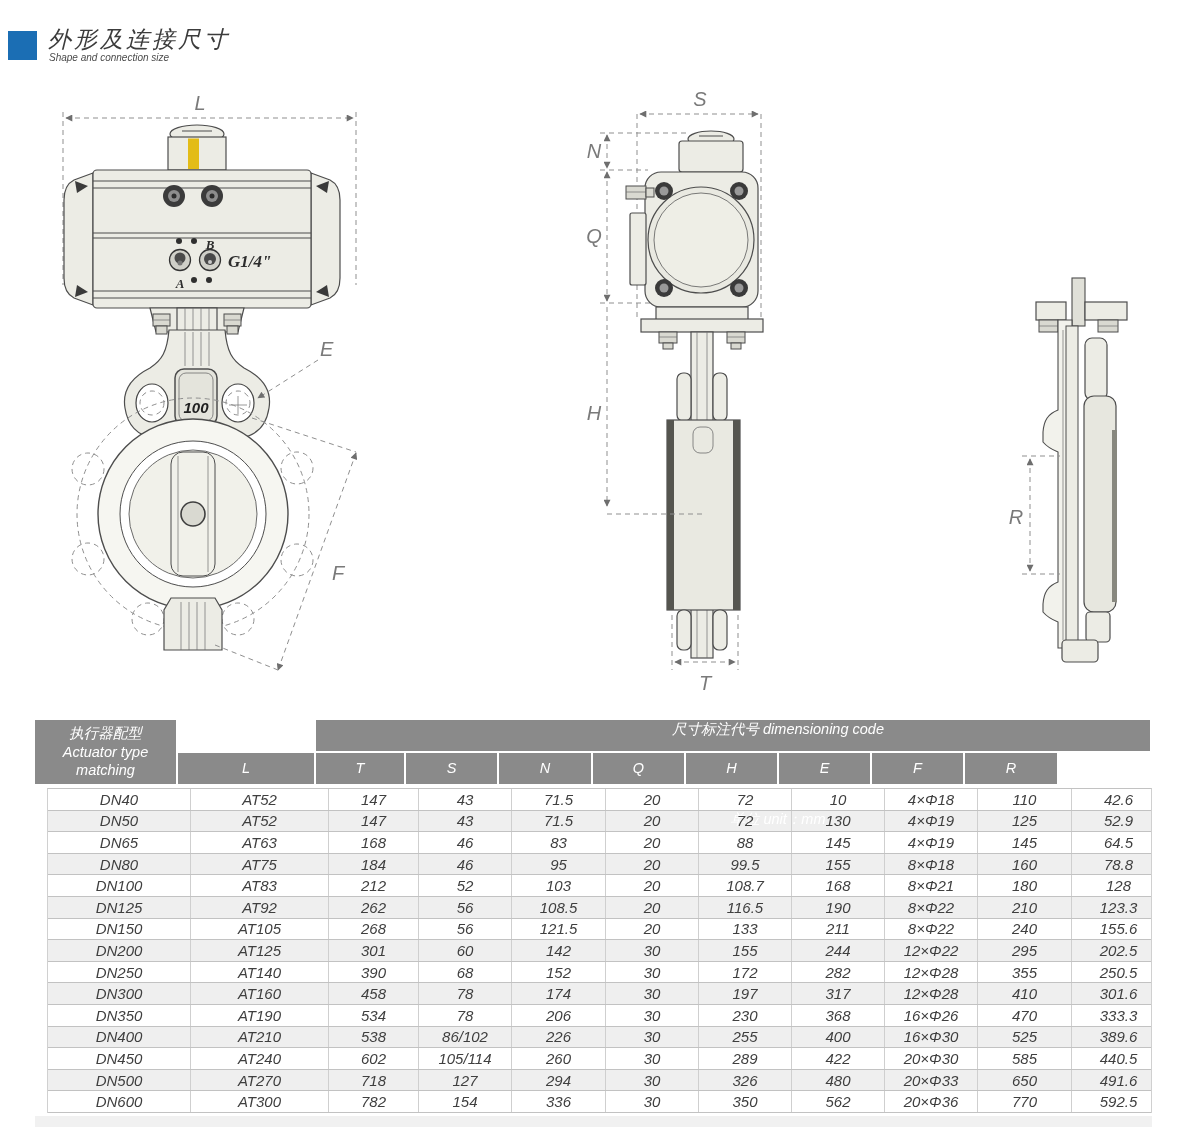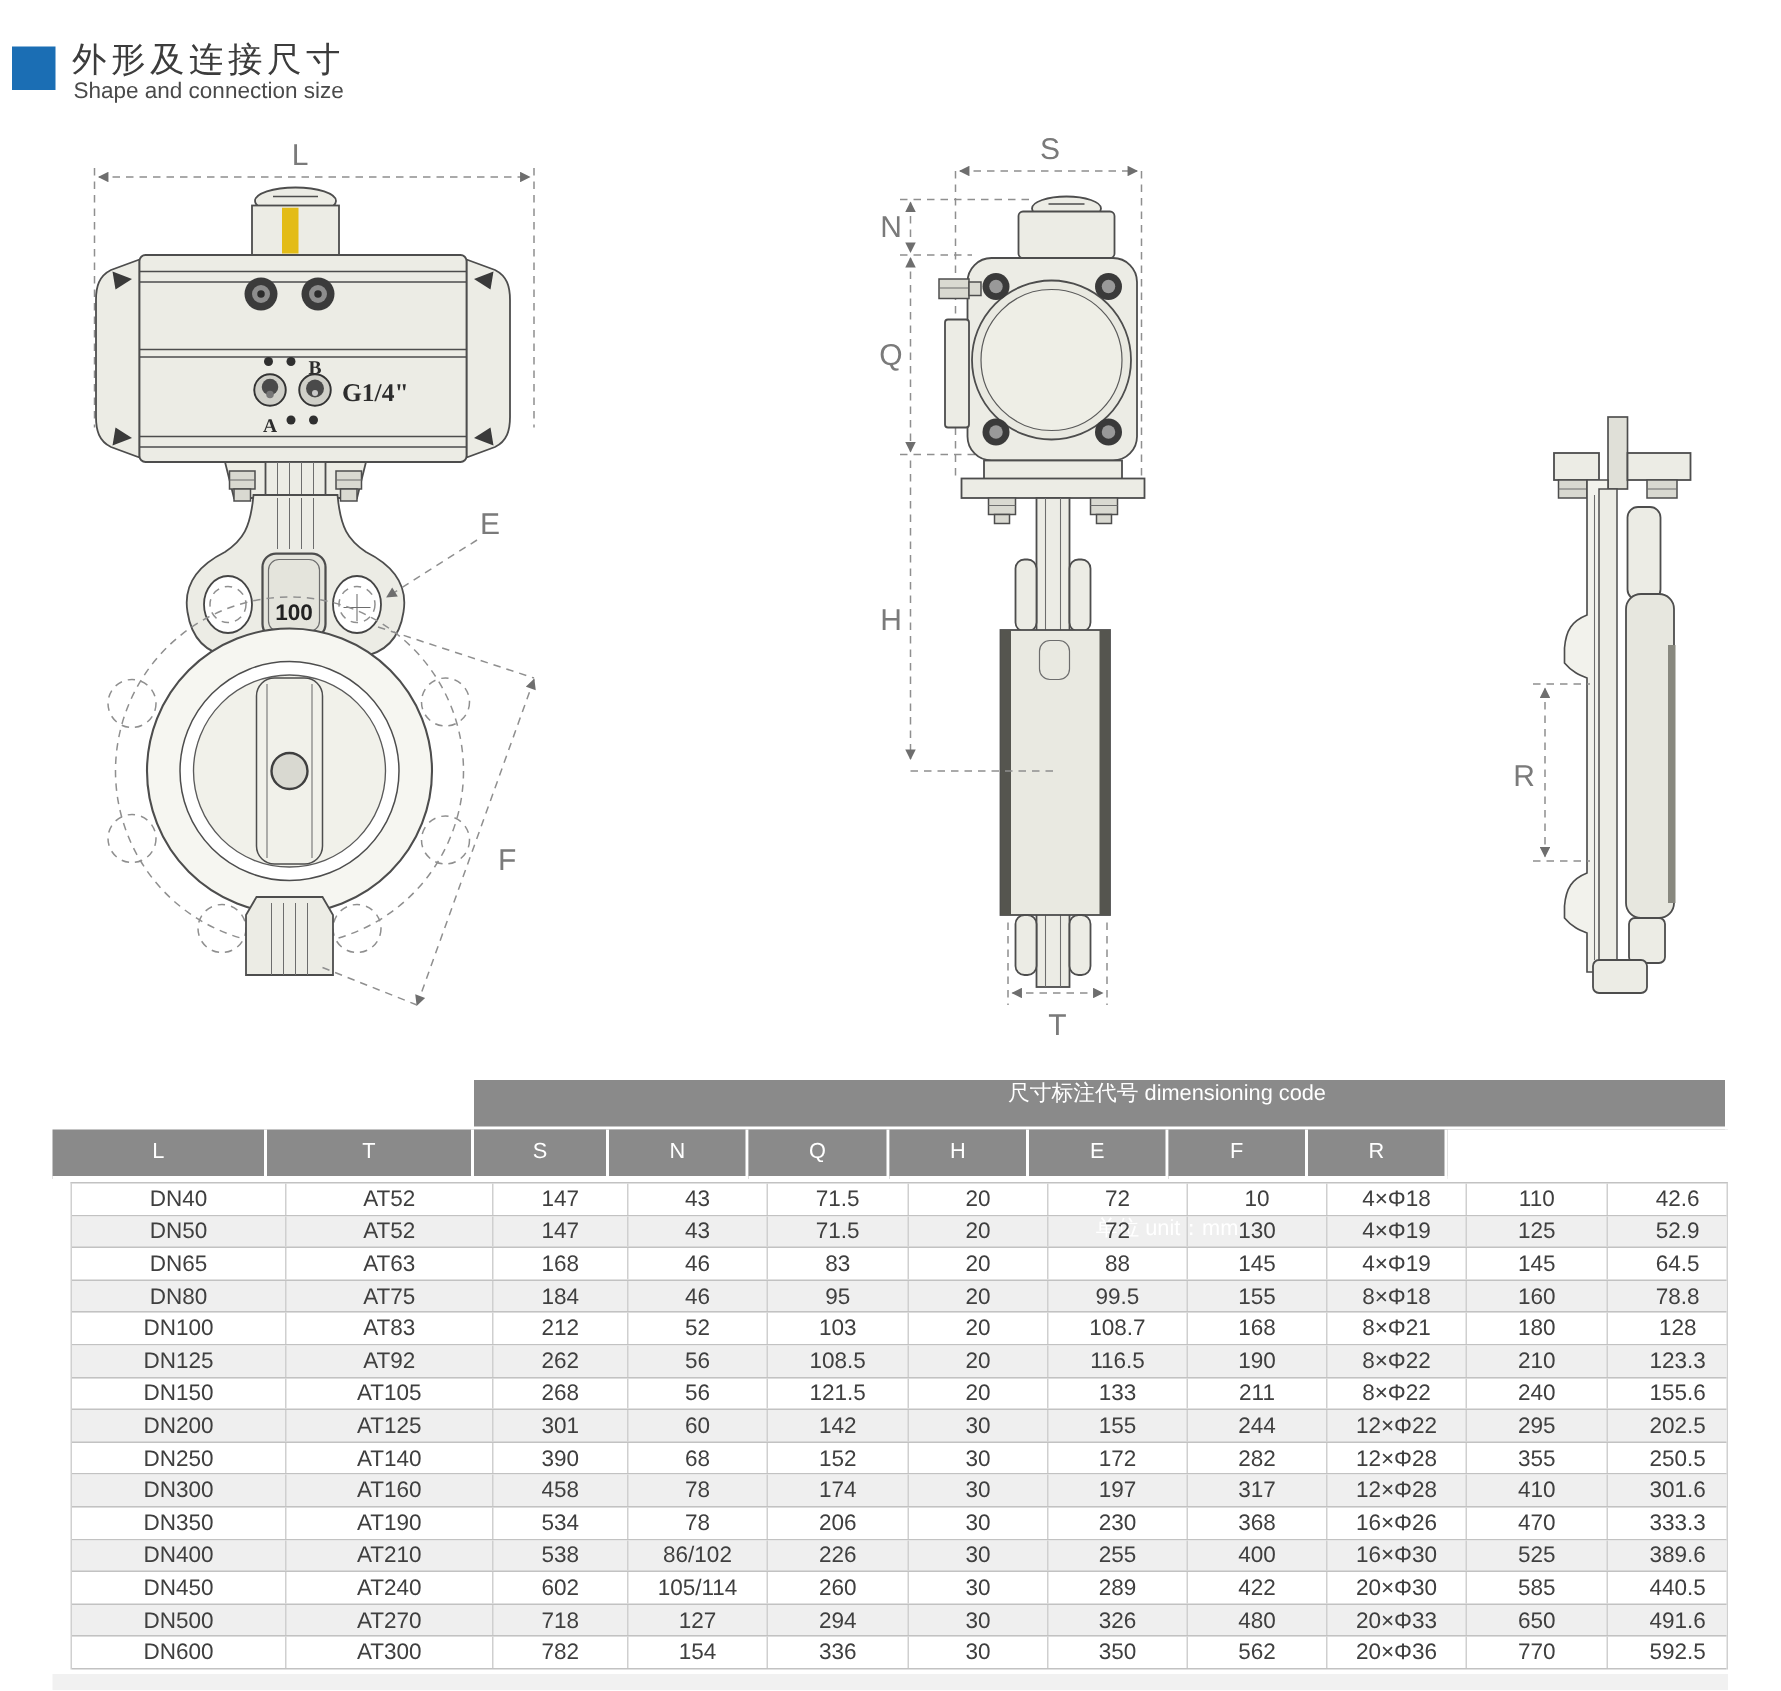--- a/index.html
+++ b/index.html
@@ -1,22 +1,22 @@
 <!DOCTYPE html>
 <html><head>
 <meta charset="utf-8">
 <style>
   html,body{margin:0;padding:0;background:#fff;}
   .page{position:relative;width:1187px;height:1127px;background:#ffffff;
-        font-family:"Liberation Sans","DejaVu Sans",sans-serif;overflow:hidden;}
+        font-family:"Liberation Sans","DejaVu Sans",sans-serif;overflow:hidden;font-style:italic;}
 
   
   .accent-block{position:absolute;left:8px;top:31px;width:29px;height:29px;background:#1b6eb4;}
   .sec-title{position:absolute;left:48px;top:24px;font-size:23px;color:#3c3c3c;letter-spacing:3px;}
-  .sec-sub{position:absolute;left:49px;top:52px;font-size:15px;color:#4a4a4a;}
+  .sec-sub{position:absolute;left:49px;top:52px;font-size:10px;color:#4a4a4a;}
 
   
   .drawing{position:absolute;left:0;top:0;}
   .body{fill:#ecece5;stroke:#4d4d4d;stroke-width:1.2;}
   .body2{fill:#f6f6f1;stroke:#4d4d4d;stroke-width:1.4;}
   .ln{stroke:#4d4d4d;stroke-width:1;fill:none;}
   .thin{stroke:#6d6d6d;stroke-width:.7;fill:none;}
   .dash{stroke:#8f8f8f;stroke-width:1;fill:none;stroke-dasharray:5 4;}
   .dark{fill:#3a3a3a;stroke:none;}
   .nut{fill:#d9d9d1;stroke:#4d4d4d;stroke-width:1;}
@@ -257,20 +257,25 @@
 
       <line class="dash" x1="1022" y1="456" x2="1060" y2="456"></line>
       <line class="dash" x1="1022" y1="574" x2="1060" y2="574"></line>
       <line class="dash" x1="1030" y1="459" x2="1030" y2="571" marker-start="url(#arr)" marker-end="url(#arr)"></line>
       <text class="dimlbl" x="1016" y="524" text-anchor="middle">R</text>
     </g>
   </svg>
 
   <div class="dim-table">
     <div class="thead grid-cols">
+      <div class="hcell span2">
+        <span>执行器配型</span>
+        <span>Actuator type</span>
+        <span>matching</span>
+      </div>
       <div class="hcell merged">
         <span>尺寸标注代号 dimensioning code</span>
         <span>压力 pressure：1.6mpa</span>
         <span>单位 unit：mm</span>
       </div>
       <div class="hcell">L</div>
       <div class="hcell">T</div>
       <div class="hcell">S</div>
       <div class="hcell">N</div>
       <div class="hcell">Q</div>

